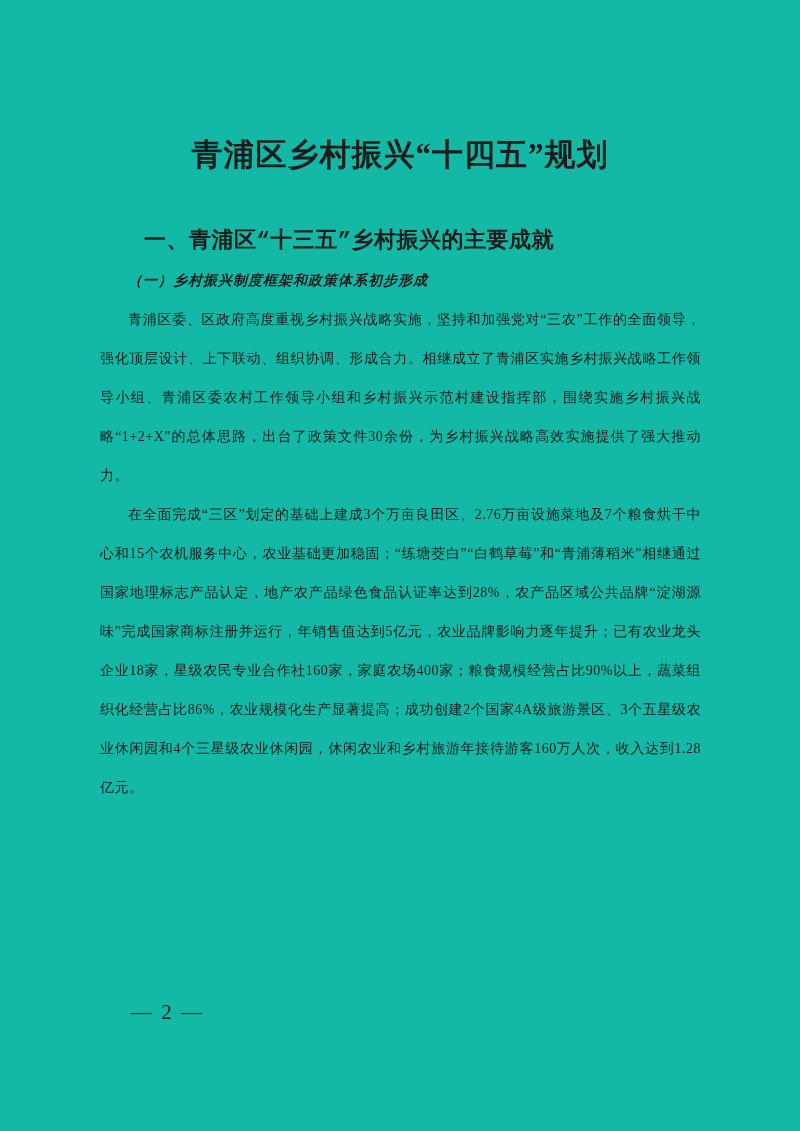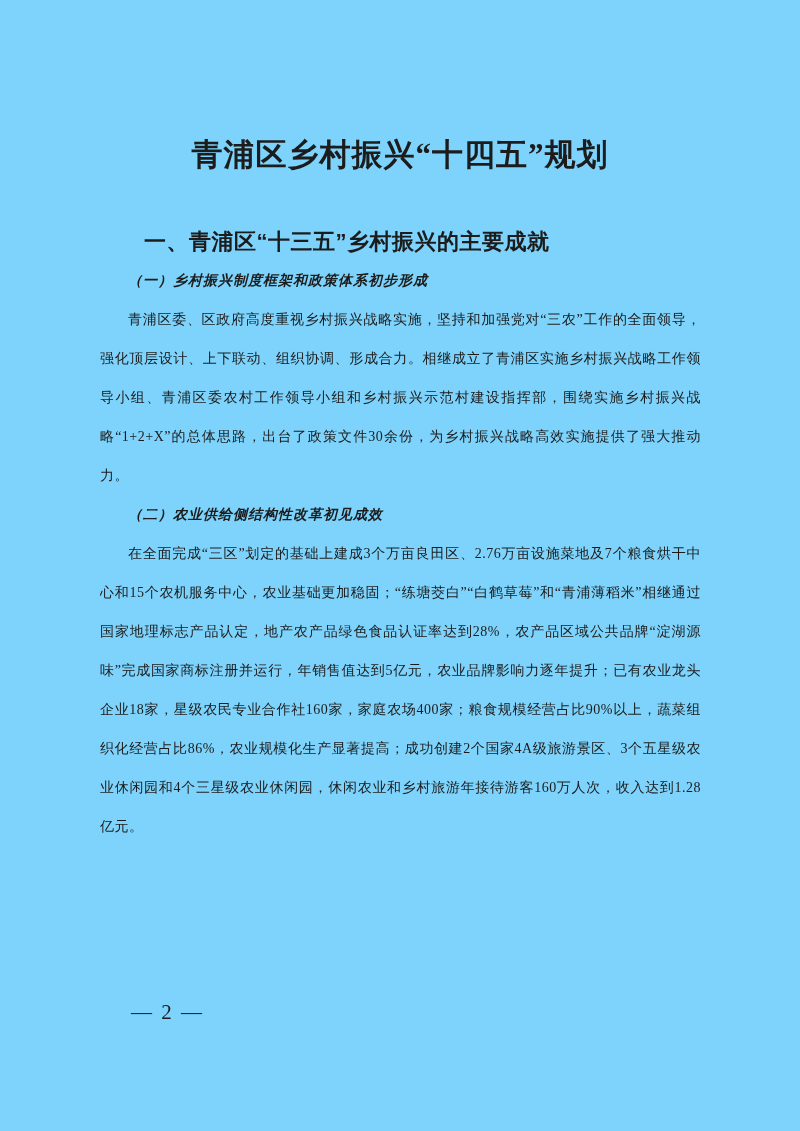--- a/index.html
+++ b/index.html
@@ -8,21 +8,21 @@
   }
   body {
     width: 800px;
     height: 1131px;
     background: #f4f4f4;
   }
   .page {
     position: relative;
     width: 800px;
     height: 1131px;
-    background: #7dd3fc;
+    background: #14b8a6;
     overflow: hidden;
     color: #1c1c1c;
     font-family: "Liberation Serif", "DejaVu Serif", serif;
   }
   .doc-title {
     margin: 0;
     position: absolute;
     top: 134px;
     left: 100px;
     width: 600px;
@@ -33,21 +33,21 @@
     white-space: nowrap;
   }
   .content {
     position: absolute;
     top: 222px;
     left: 100px;
     width: 601px;
   }
   .sec-heading {
     margin: 0;
-    font-family: Liberation Sans, sans-serif;
+    font-family: Liberation Mono, monospace;
     font-size: 22px;
     font-weight: bold;
     line-height: 39px;
     text-indent: 2em;
     letter-spacing: 0.5px;
   }
   .sub-heading {
     margin: 0;
     font-family: "Liberation Serif", "DejaVu Serif", serif;
     font-size: 14px;
@@ -81,21 +81,20 @@
   <h1 class="doc-title">青浦区乡村振兴“十四五”规划</h1>
 
   <div class="content">
 
     <h2 class="sec-heading">一、青浦区“十三五”乡村振兴的主要成就</h2>
 
     <h3 class="sub-heading">（一）乡村振兴制度框架和政策体系初步形成</h3>
 
     <p class="body-para">青浦区委、区政府高度重视乡村振兴战略实施，坚持和加强党对“三农”工作的全面领导，强化顶层设计、上下联动、组织协调、形成合力。相继成立了青浦区实施乡村振兴战略工作领导小组、青浦区委农村工作领导小组和乡村振兴示范村建设指挥部，围绕实施乡村振兴战略“1+2+X”的总体思路，出台了政策文件30余份，为乡村振兴战略高效实施提供了强大推动力。</p>
 
-    <h3 class="sub-heading">（二）农业供给侧结构性改革初见成效</h3>
 
     <p class="body-para">在全面完成“三区”划定的基础上建成3个万亩良田区、2.76万亩设施菜地及7个粮食烘干中心和15个农机服务中心，农业基础更加稳固；“练塘茭白”“白鹤草莓”和“青浦薄稻米”相继通过国家地理标志产品认定，地产农产品绿色食品认证率达到28%，农产品区域公共品牌“淀湖源味”完成国家商标注册并运行，年销售值达到5亿元，农业品牌影响力逐年提升；已有农业龙头企业18家，星级农民专业合作社160家，家庭农场400家；粮食规模经营占比90%以上，蔬菜组织化经营占比86%，农业规模化生产显著提高；成功创建2个国家4A级旅游景区、3个五星级农业休闲园和4个三星级农业休闲园，休闲农业和乡村旅游年接待游客160万人次，收入达到1.28亿元。</p>
 
   </div>
 
   <div class="page-footer">— 2 —</div>
 
 </div>
 
 </body></html>

